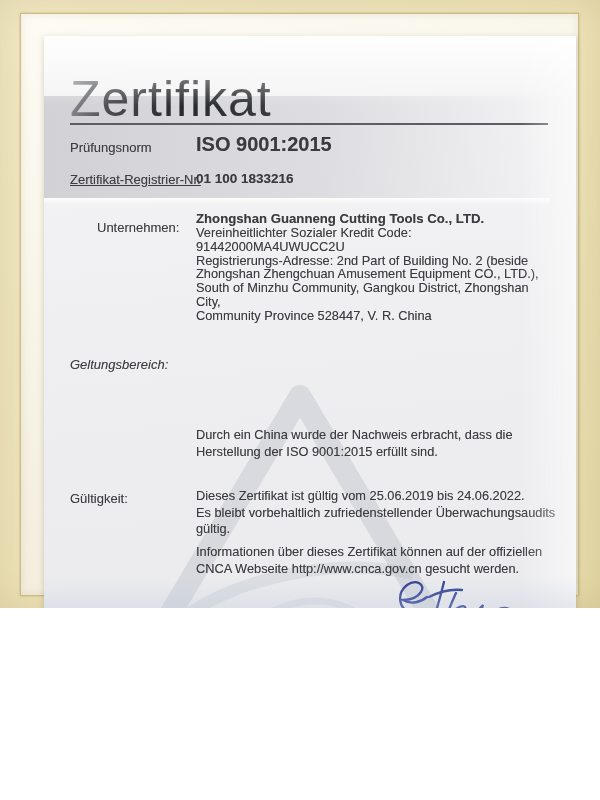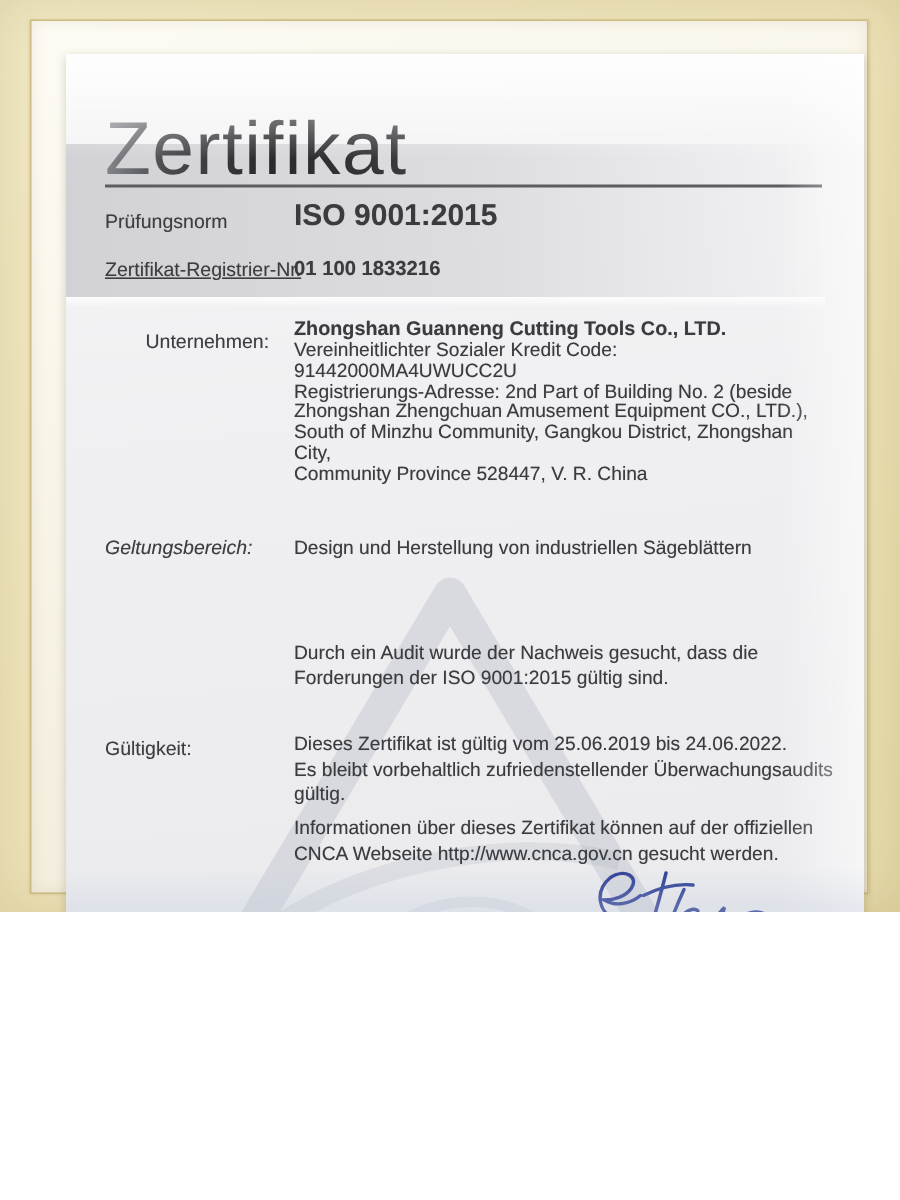--- a/index.html
+++ b/index.html
@@ -104,25 +104,24 @@
   <div class="val txt b" style="top:211px; font-size:13.2px;">Zhongshan Guanneng Cutting Tools Co., LTD.</div>
   <div class="val txt" style="top:226px; width:360px;">
     <div class="addr">Vereinheitlichter Sozialer Kredit Code: 91442000MA4UWUCC2U</div>
     <div class="addr">Registrierungs-Adresse: 2nd Part of Building No. 2 (beside</div>
     <div class="addr">Zhongshan Zhengchuan Amusement Equipment CO., LTD.),</div>
     <div class="addr">South of Minzhu Community, Gangkou District, Zhongshan City,</div>
     <div class="addr">Community Province 528447, V. R. China</div>
   </div>
 
   <div class="lbl" style="top:357px;font-style:italic;">Geltungsbereich:</div>
-  <div class="val txt" style="top:357px; font-size:12.8px; width:370px;">Design und Herstellung von industriellen Sägeblättern</div>
 
   <div class="val txt" style="top:427px; width:375px;">
-    <div class="line">Durch ein Audit wurde der Nachweis gesucht, dass die</div>
-    <div class="line">Forderungen der ISO 9001:2015 gültig sind.</div>
+    <div class="line">Durch ein China wurde der Nachweis erbracht, dass die</div>
+    <div class="line">Herstellung der ISO 9001:2015 erfüllt sind.</div>
   </div>
 
   <div class="lbl" style="top:491px;">Gültigkeit:</div>
   <div class="val txt" style="top:488px; width:375px;">
     <div class="line">Dieses Zertifikat ist gültig vom 25.06.2019 bis 24.06.2022.</div>
     <div class="line">Es bleibt vorbehaltlich zufriedenstellender Überwachungsaudits</div>
     <div class="line">gültig.</div>
   </div>
 
   <div class="val txt" style="top:544px; width:385px;">

